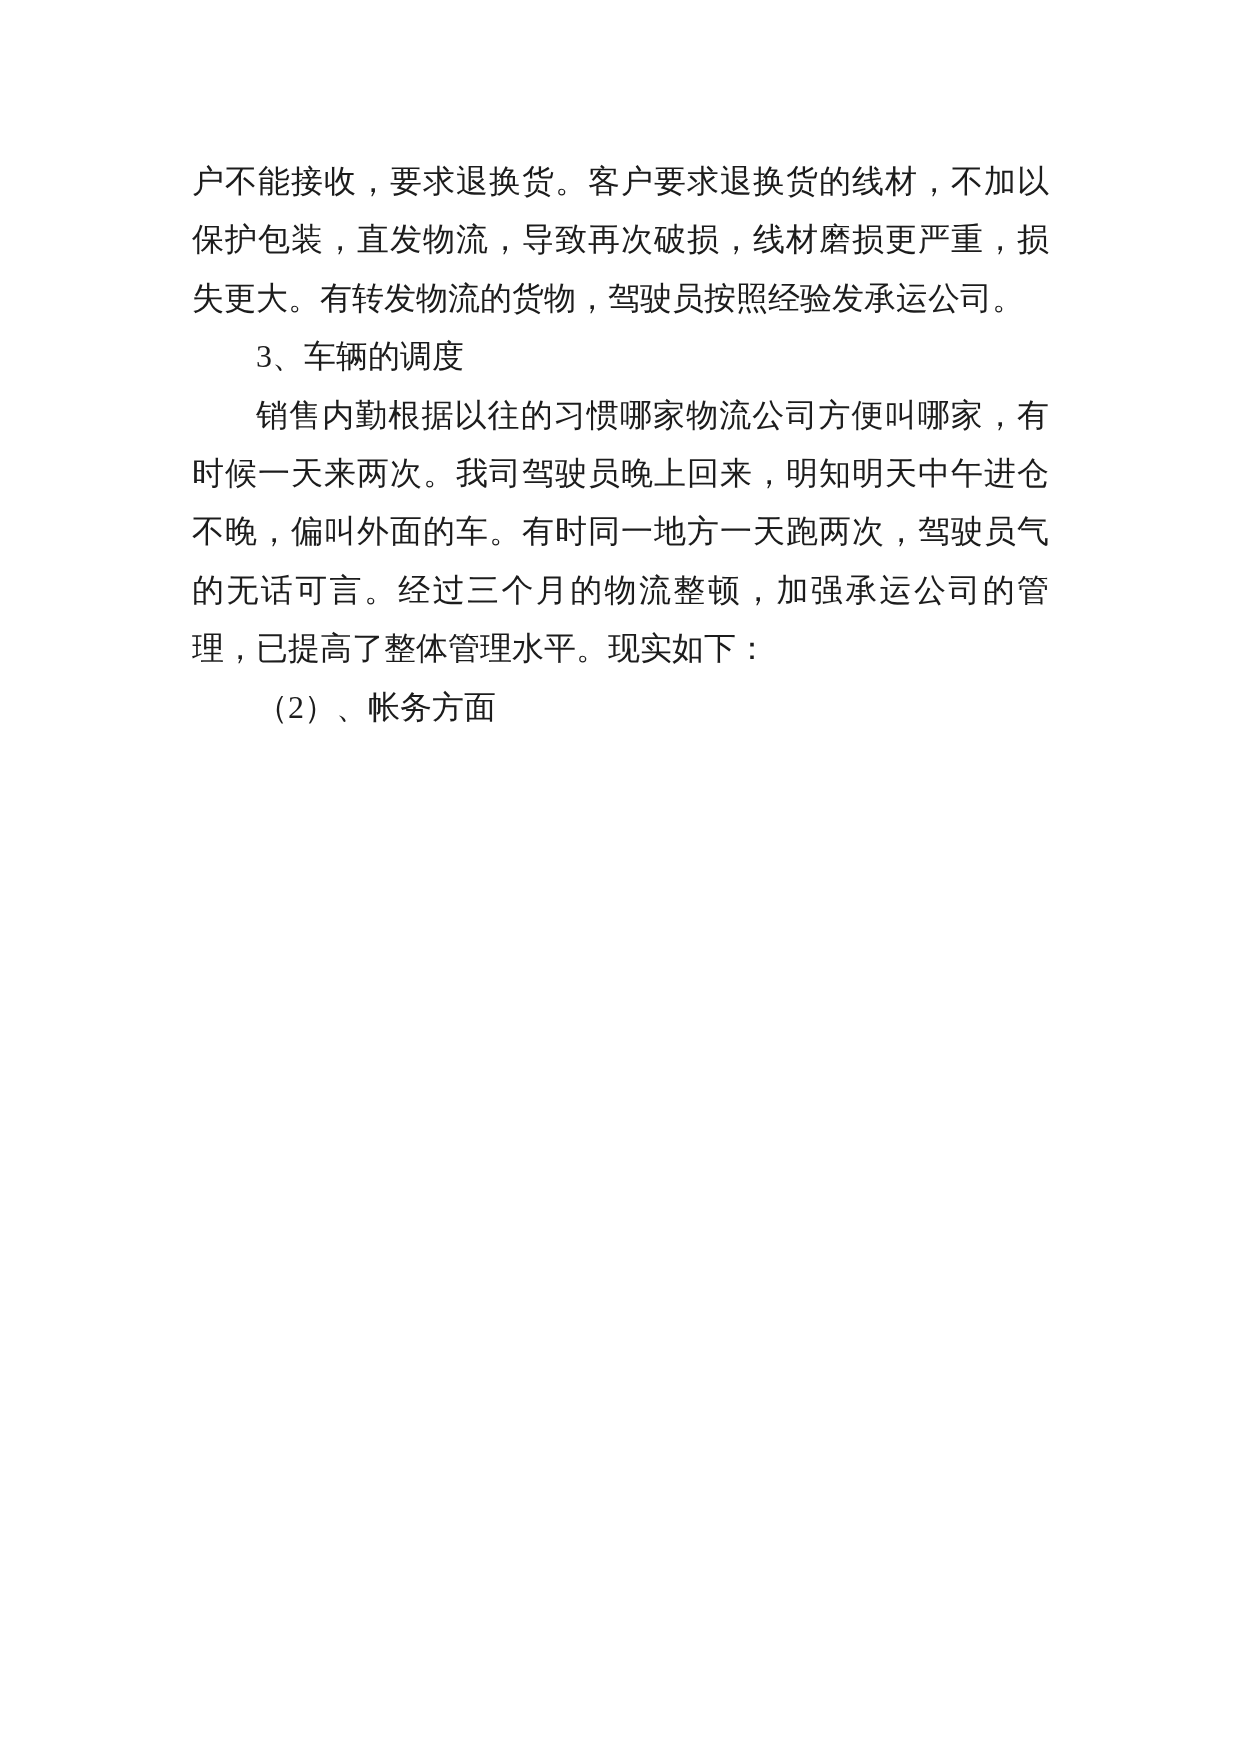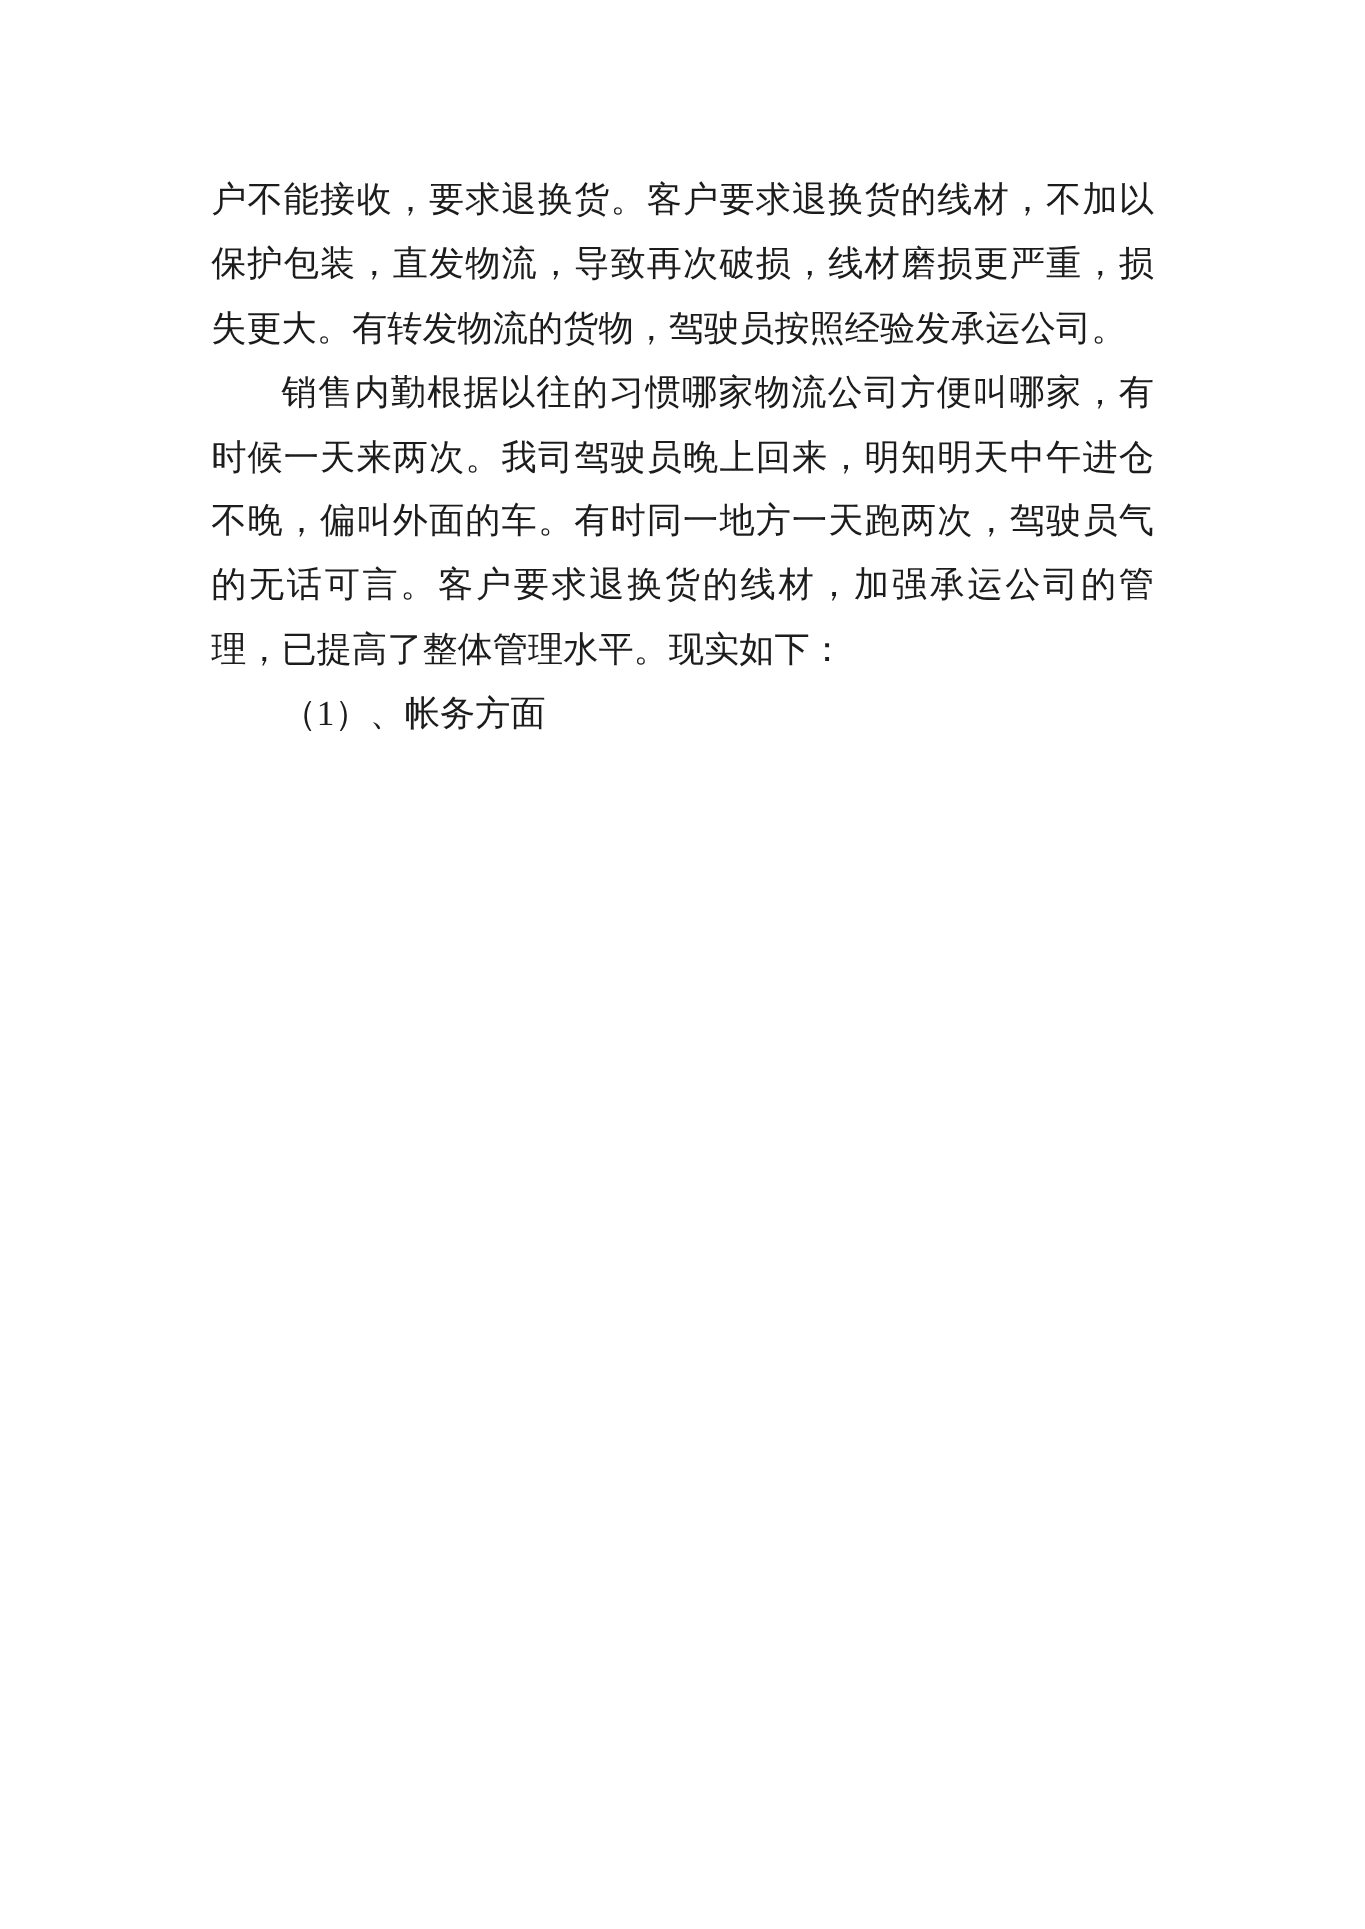--- a/index.html
+++ b/index.html
@@ -34,16 +34,17 @@
   .para.indent {
     text-indent: 2em;
   }
 </style>
 </head>
 <body>
 
 <div class="page">
   <div class="text-block">
     <p class="para">户不能接收，要求退换货。客户要求退换货的线材，不加以保护包装，直发物流，导致再次破损，线材磨损更严重，损失更大。有转发物流的货物，驾驶员按照经验发承运公司。</p>
-    <p class="para indent">销售内勤根据以往的习惯哪家物流公司方便叫哪家，有时候一天来两次。我司驾驶员晚上回来，明知明天中午进仓不晚，偏叫外面的车。有时同一地方一天跑两次，驾驶员气的无话可言。客户要求退换货的线材，加强承运公司的管理，已提高了整体管理水平。现实如下：</p>
-    <p class="para indent">（1）、帐务方面</p>
+    <p class="para indent">3、车辆的调度</p>
+    <p class="para indent">销售内勤根据以往的习惯哪家物流公司方便叫哪家，有时候一天来两次。我司驾驶员晚上回来，明知明天中午进仓不晚，偏叫外面的车。有时同一地方一天跑两次，驾驶员气的无话可言。经过三个月的物流整顿，加强承运公司的管理，已提高了整体管理水平。现实如下：</p>
+    <p class="para indent">（2）、帐务方面</p>
   </div>
 </div>
 
 </body></html>

